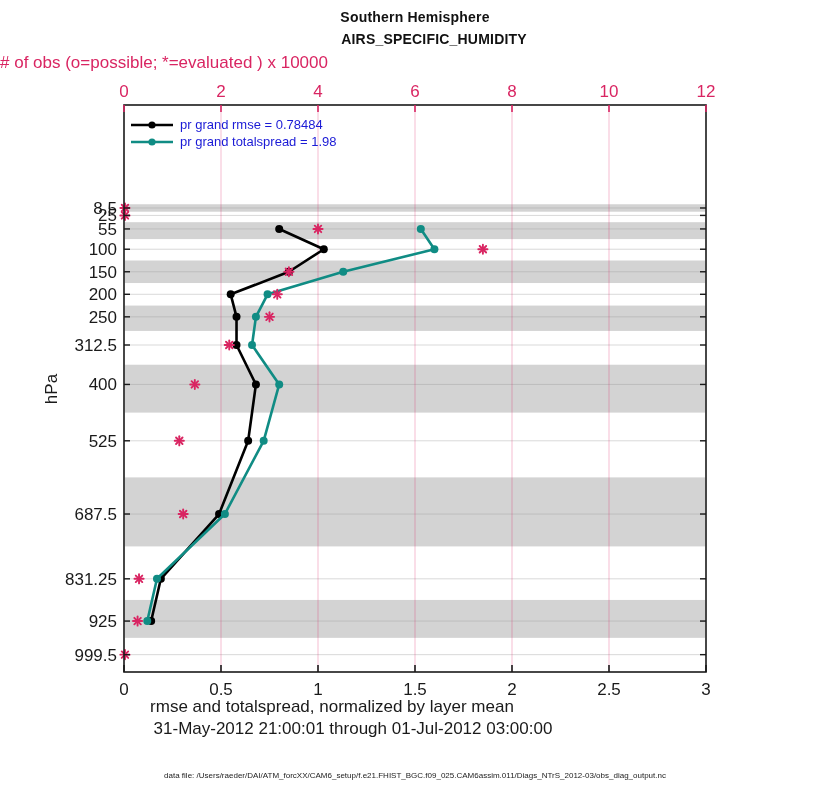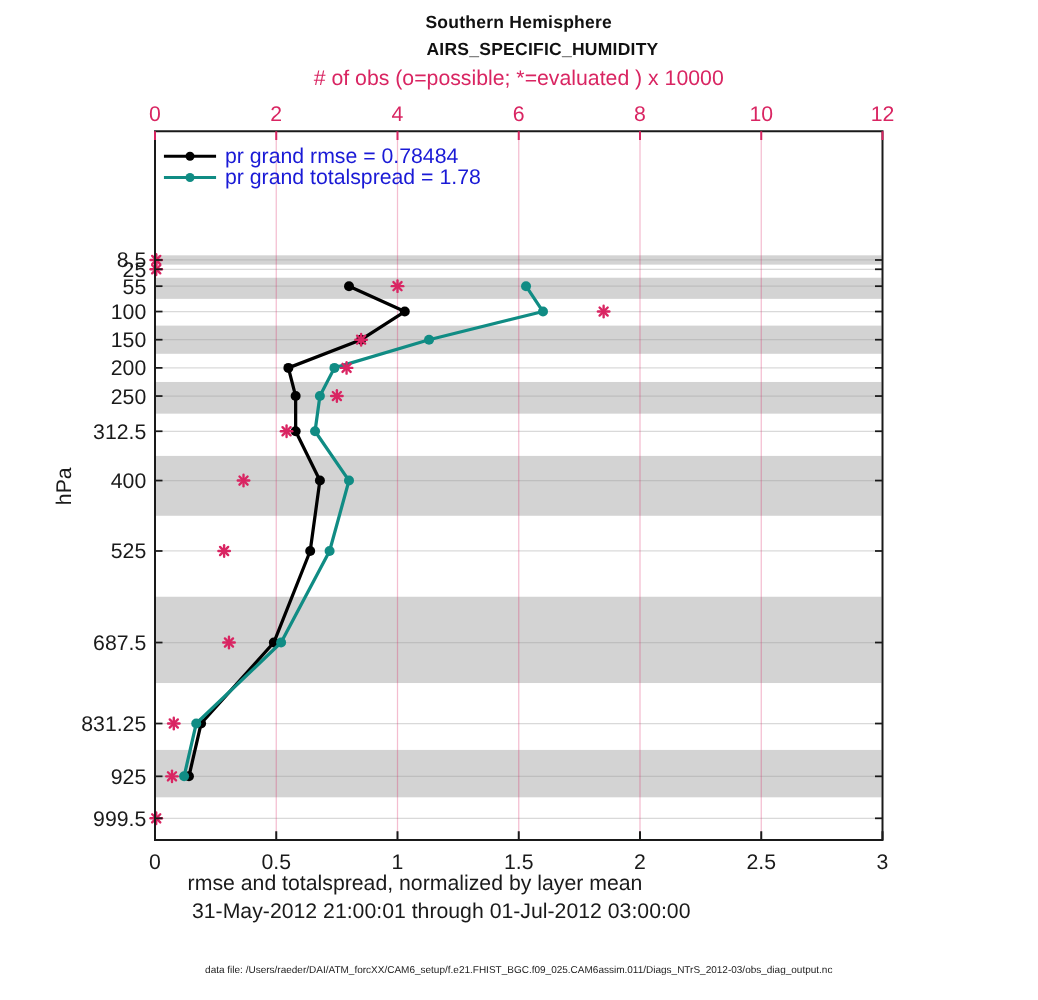--- a/index.html
+++ b/index.html
@@ -2,27 +2,27 @@
 <html><head>
 <meta charset="utf-8">
 <style>
   html,body{margin:0;padding:0;background:#ffffff;}
   body{font-family:"Liberation Sans",sans-serif;}
   .page{position:relative;width:830px;height:800px;background:#ffffff;overflow:hidden;}
   .title-line{position:absolute;left:0;width:830px;text-align:center;font-weight:bold;
               font-size:14px;color:#111;letter-spacing:.2px;}
   .title-1{top:9px;}
   .title-2{top:31px;padding-left:19px;}
-  .obs-axis-label{position:absolute;left:0;top:53px;width:830px;text-align:center;
+  .obs-axis-label{position:absolute;left:0;top:53px;width:830px;
                   font-size:17px;color:#d92562;}
   .chart-svg{position:absolute;left:0;top:0;}
   .legend{position:absolute;left:131px;top:116px;}
   .legend-row{display:flex;align-items:center;height:17px;}
   .legend-row svg{display:block;margin-right:7px;}
-  .legend-label{font-size:17px;color:#1a1ad6;white-space:nowrap;}
+  .legend-label{font-size:13px;color:#1a1ad6;white-space:nowrap;}
   .x-axis-label{position:absolute;left:0;top:697px;width:664px;text-align:center;
                 font-size:17px;color:#1a1a1a;}
   .date-range{position:absolute;left:0;top:719px;width:706px;text-align:center;
               font-size:17px;color:#1a1a1a;}
   .data-file{position:absolute;left:0;top:771px;width:830px;text-align:center;
              font-size:8px;color:#222;white-space:nowrap;}
 </style>
 </head>
 <body>
 
@@ -219,21 +219,21 @@
         <line class="lg-line" x1="0" y1="5" x2="42" y2="5" stroke-width="2.4" stroke="#000000"></line>
         <circle class="lg-dot" cx="21" cy="5" r="3.6" fill="#000000"></circle>
       </svg>
       <span class="legend-label" style="color: rgb(26, 26, 214);">pr grand rmse = 0.78484</span>
     </div>
     <div class="legend-row">
       <svg width="42" height="10">
         <line class="lg-line" x1="0" y1="5" x2="42" y2="5" stroke-width="2.4" stroke="#108c84"></line>
         <circle class="lg-dot" cx="21" cy="5" r="3.6" fill="#108c84"></circle>
       </svg>
-      <span class="legend-label" style="color: rgb(26, 26, 214);">pr grand totalspread = 1.78</span>
+      <span class="legend-label" style="color: rgb(26, 26, 214);">pr grand totalspread = 1.98</span>
     </div>
   </div>
 
   <div class="x-axis-label">rmse and totalspread, normalized by layer mean</div>
   <div class="date-range">31-May-2012 21:00:01 through 01-Jul-2012 03:00:00</div>
   <div class="data-file">data file: /Users/raeder/DAI/ATM_forcXX/CAM6_setup/f.e21.FHIST_BGC.f09_025.CAM6assim.011/Diags_NTrS_2012-03/obs_diag_output.nc</div>
 
 </div>
 
 </body></html>

